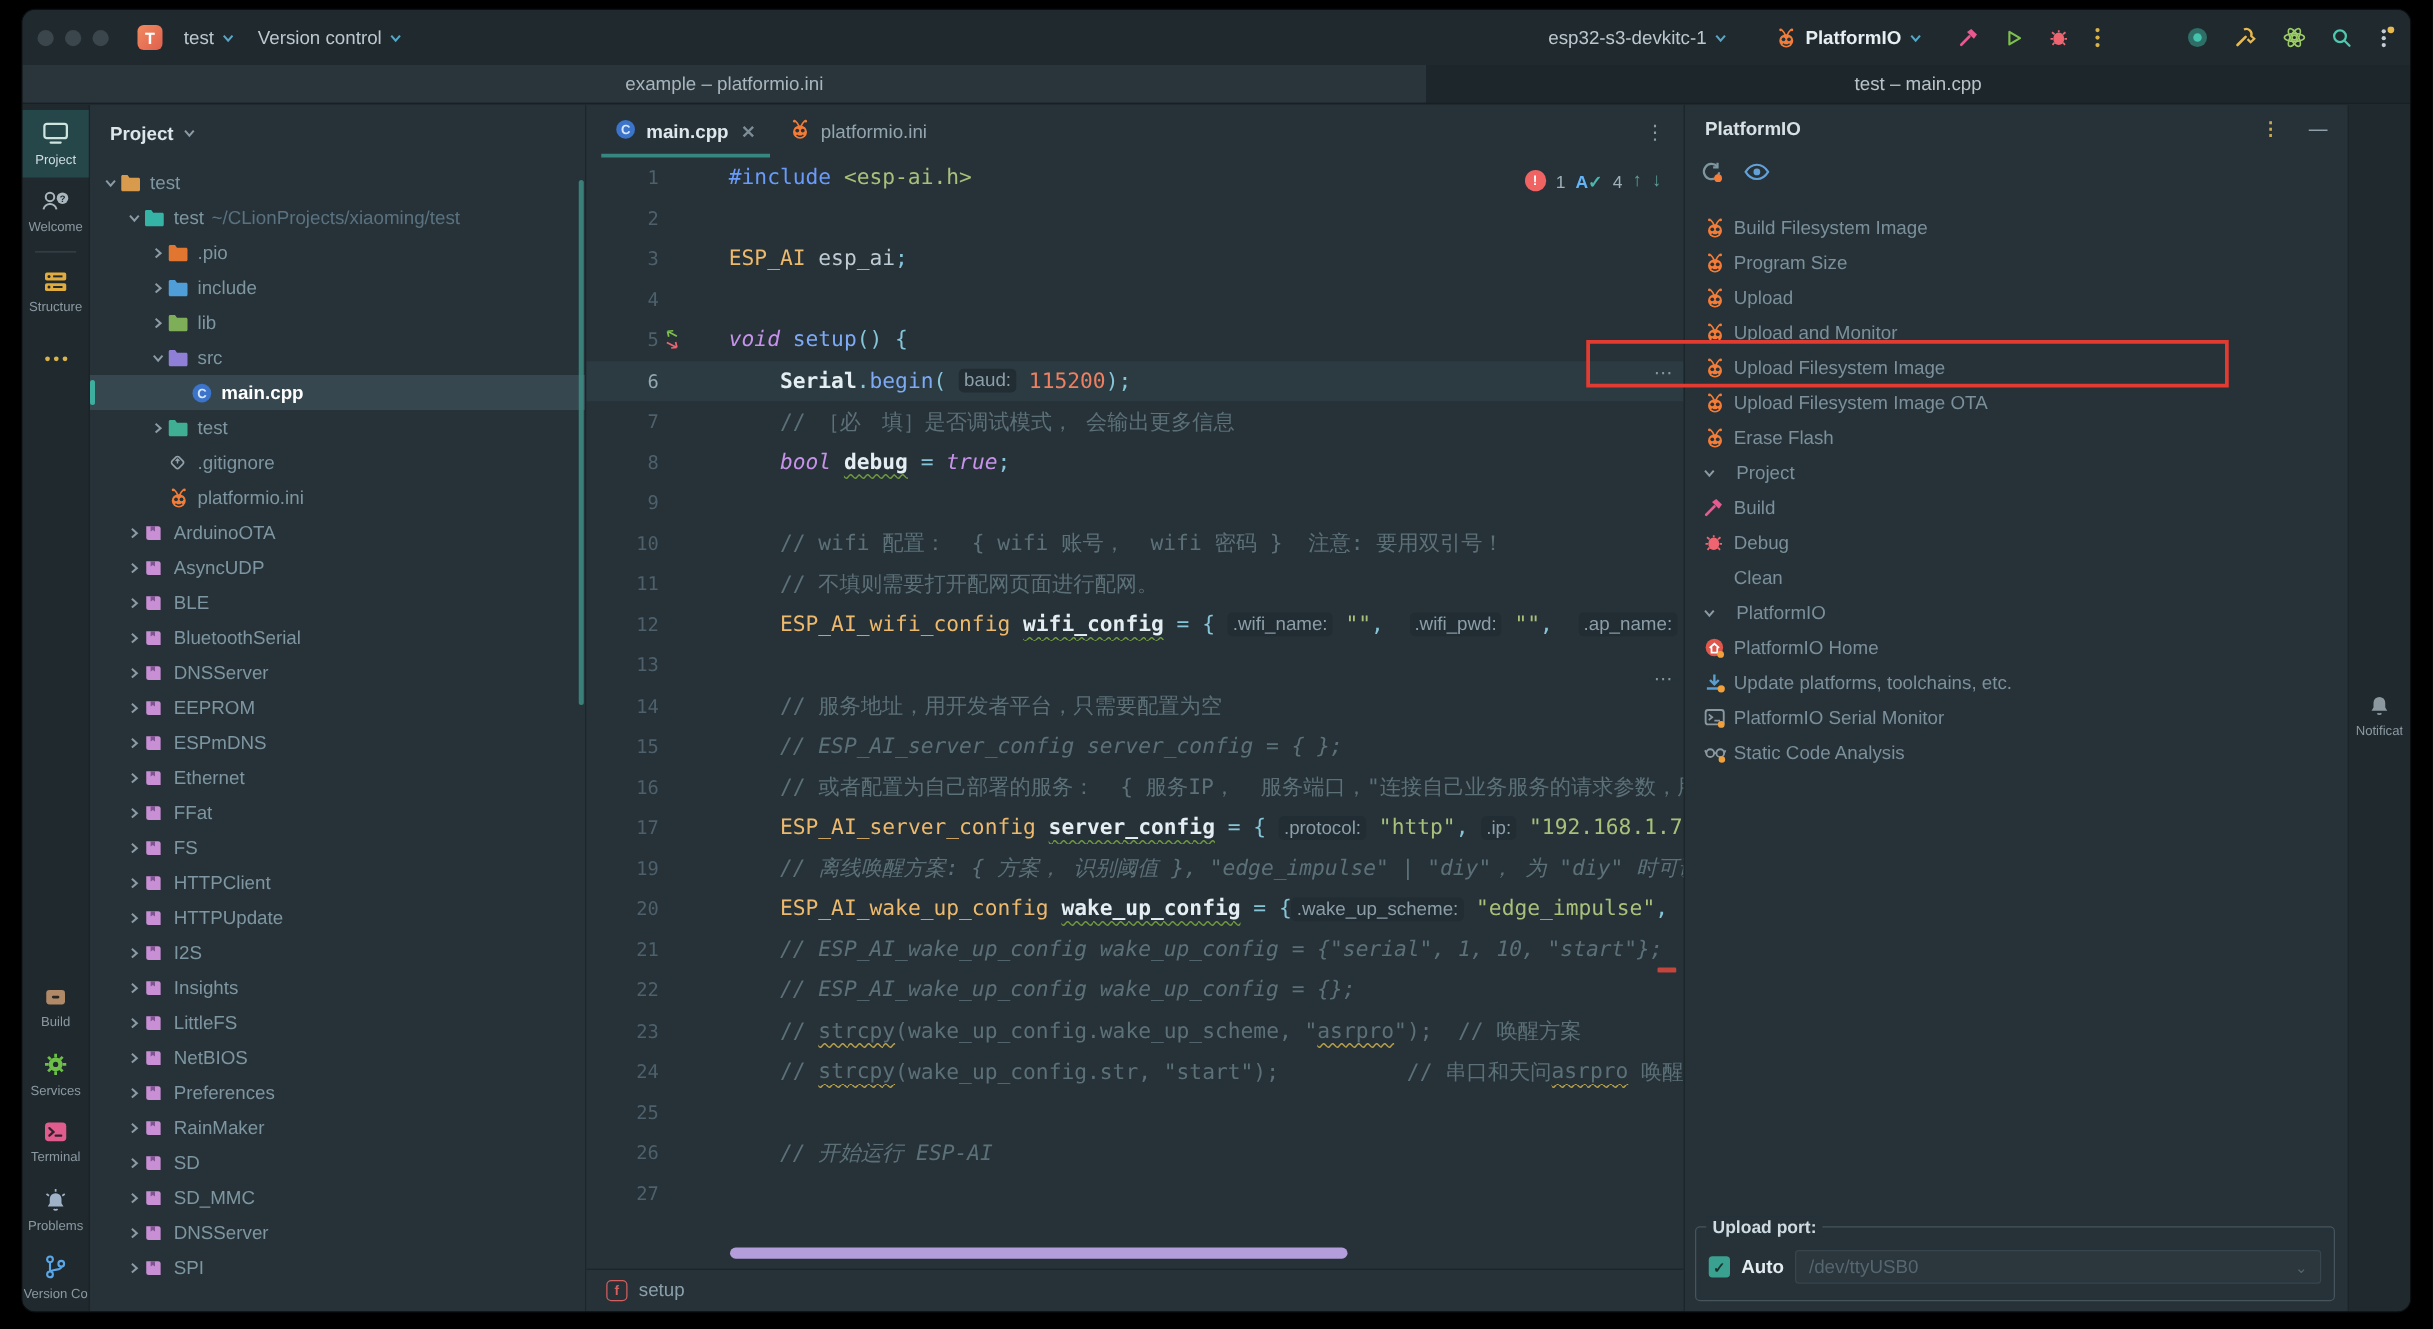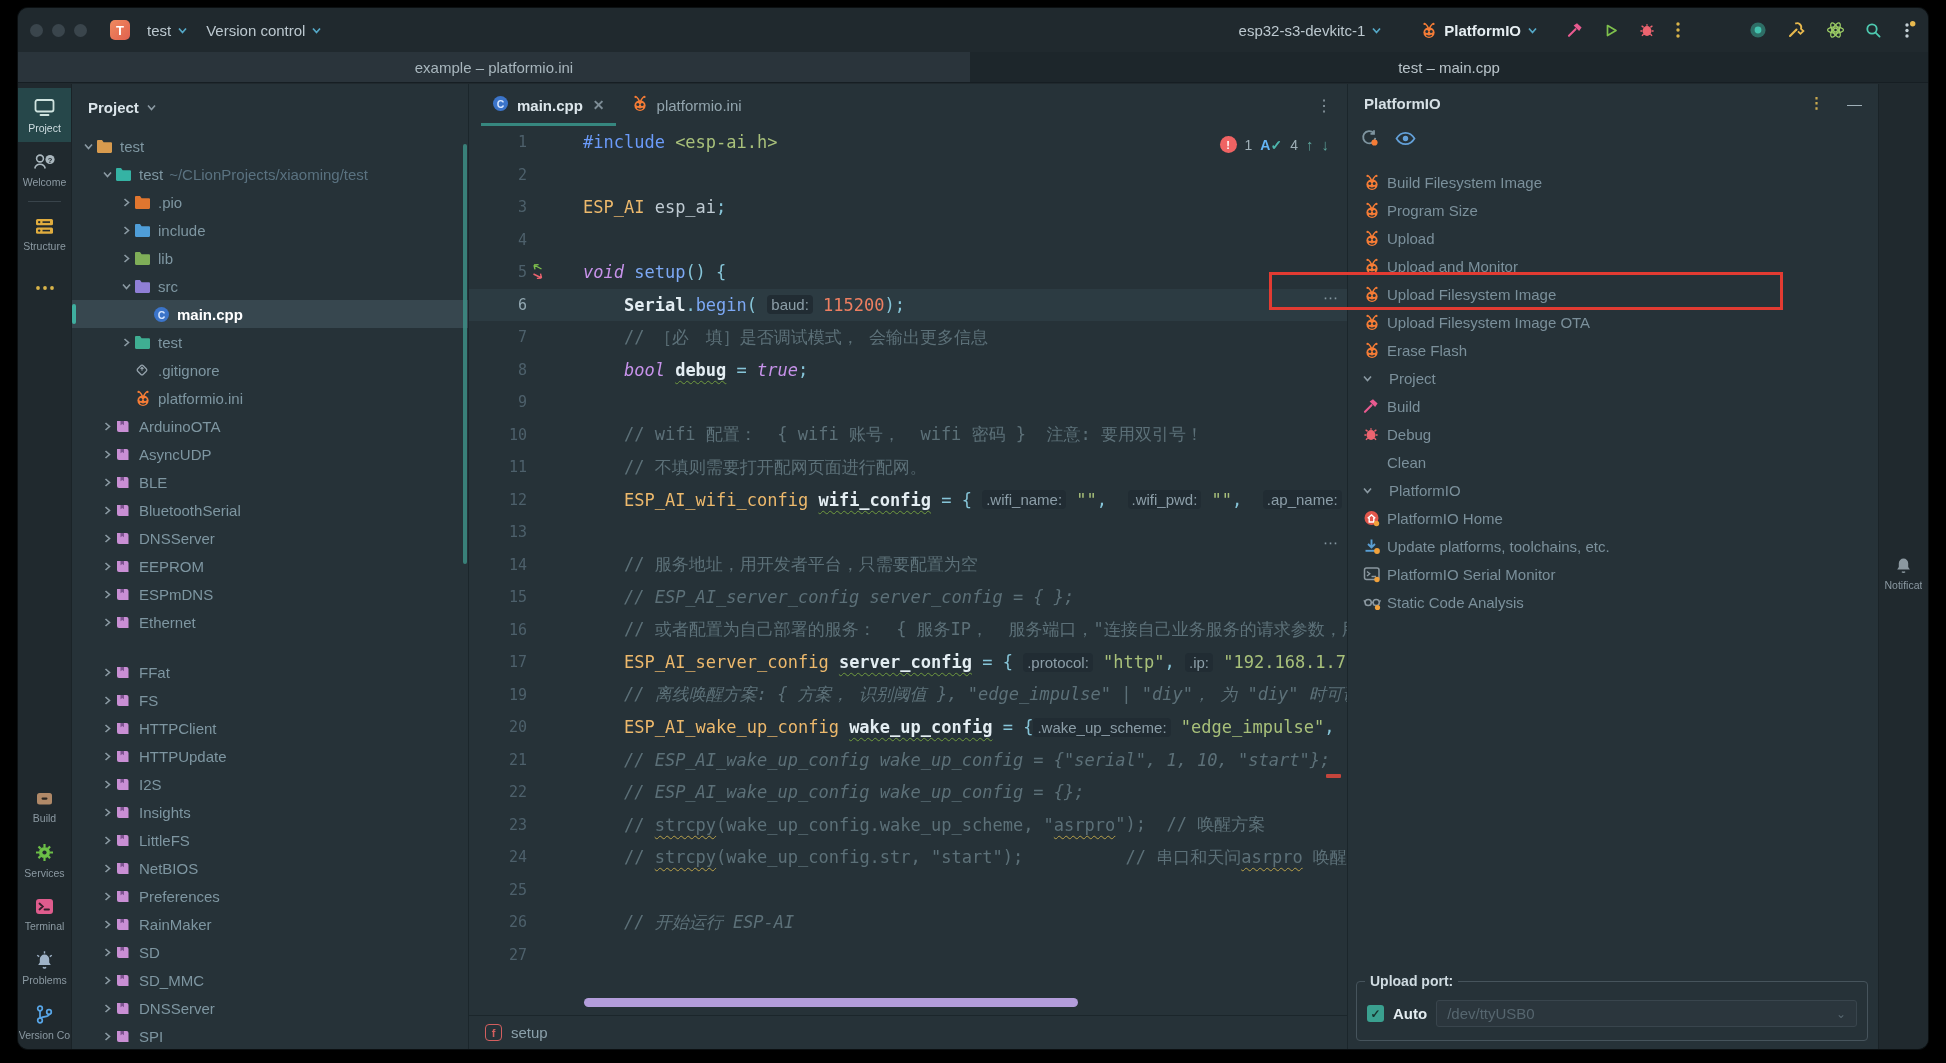--- a/index.html
+++ b/index.html
@@ -10,21 +10,21 @@
   .titlebar{position:absolute;left:0;top:0;width:100%;height:44px;display:flex;align-items:center;padding:0 12px;background:#20292e}
   .tl{width:13px;height:13px;border-radius:50%;background:#3a454c;margin-right:9px;flex:none}
   .avatar{width:20px;height:20px;border-radius:5px;background:linear-gradient(135deg,#f08a5f,#e0604e);color:#fff;font-weight:bold;font-size:13px;display:flex;align-items:center;justify-content:center;margin:0 8px 0 14px;flex:none}
   .tb-item{display:flex;align-items:center;gap:6px;margin:0 9px;color:#bcc8cf;font-size:15px;white-space:nowrap}
   .tb-right{margin-left:auto;display:flex;align-items:center;gap:20px}
   .tb-ico{display:flex;align-items:center;justify-content:center}
   .gap-lg{width:28px}
   
   .subtitle{position:absolute;top:44px;left:0;width:100%;height:31px;display:flex;border-bottom:1px solid #161e23}
   .sub-seg{display:flex;align-items:center;justify-content:center;font-size:15px}
-  .sub-left{width:952px;background:#2a343b;color:#a8b6bd}
+  .sub-left{width:1123px;background:#2a343b;color:#a8b6bd}
   .sub-right{flex:1;background:#1d262b;color:#b9c4ca}
   
   .main{position:absolute;top:76px;left:0;right:0;bottom:0;display:flex}
   .lstrip{width:54px;background:#20292e;border-right:1px solid #1a2327;display:flex;flex-direction:column;padding-top:4px}
   .rstrip{width:50px;background:#20292e;border-left:1px solid #1a2327;display:flex;flex-direction:row;padding-top:12px}
   .strip-item{min-height:54px;display:flex;flex-direction:column;align-items:center;justify-content:center;gap:2px;color:#8b99a2;font-size:10.5px;width:100%;overflow:hidden;white-space:nowrap;flex:none}
   .strip-item.active{background:#26474a;color:#cfdde1}
   .strip-div{height:1px;background:#39444b;margin:5px 10px;flex:none}
   .strip-spacer{flex:1}
   .strip-label{max-width:52px;overflow:hidden;text-overflow:clip}
@@ -539,21 +539,21 @@
                 </svg>
               </span>
               <span class="tico">
                 <svg width="16" height="15">
                   <path d="M2 2 h9.5 a2 2 0 0 1 2 2 v9 H4 a2 2 0 0 1 -2 -2 Z" fill="#c98fd4"></path>
                   <path d="M5.5 2 v4.2 l1.8 -1.3 L9 6.2 V2 Z" fill="#7e5390"></path>
                 </svg>
               </span>
               <span class="tlab">Ethernet</span>
             </div>
-            <div class="trow" style="padding-left: 27px; margin-top: 22px;">
+            <div class="trow" style="padding-left: 27px;">
               <span class="chev">
                 <svg width="11" height="11">
                   <path d="M3.5 2 L7.5 5.5 L3.5 9" stroke="#8b9aa3" stroke-width="1.6" fill="none"></path>
                 </svg>
               </span>
               <span class="tico">
                 <svg width="16" height="15">
                   <path d="M2 2 h9.5 a2 2 0 0 1 2 2 v9 H4 a2 2 0 0 1 -2 -2 Z" fill="#c98fd4"></path>
                   <path d="M5.5 2 v4.2 l1.8 -1.3 L9 6.2 V2 Z" fill="#7e5390"></path>
                 </svg>

